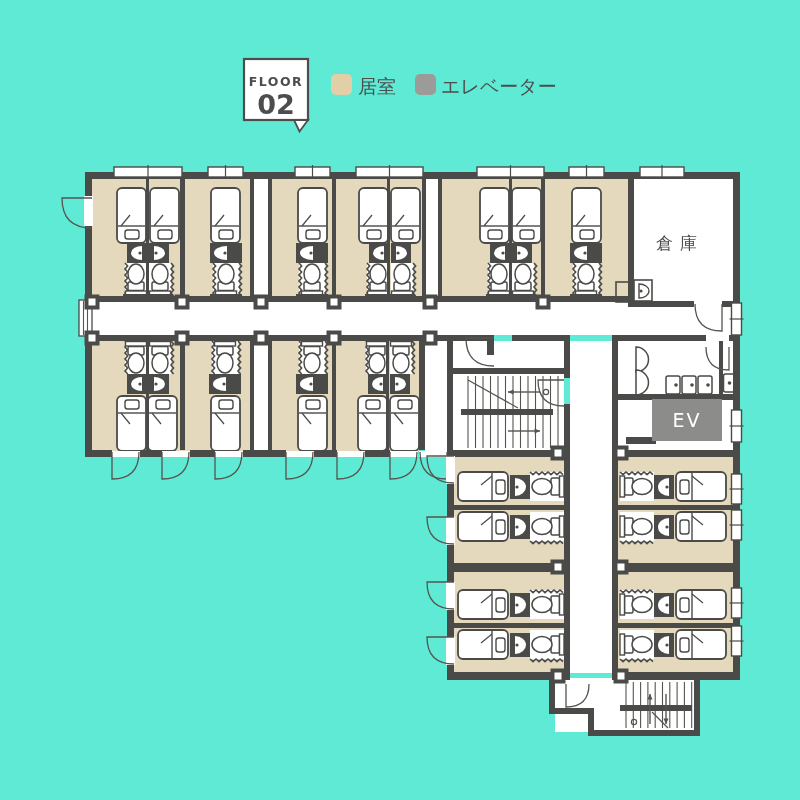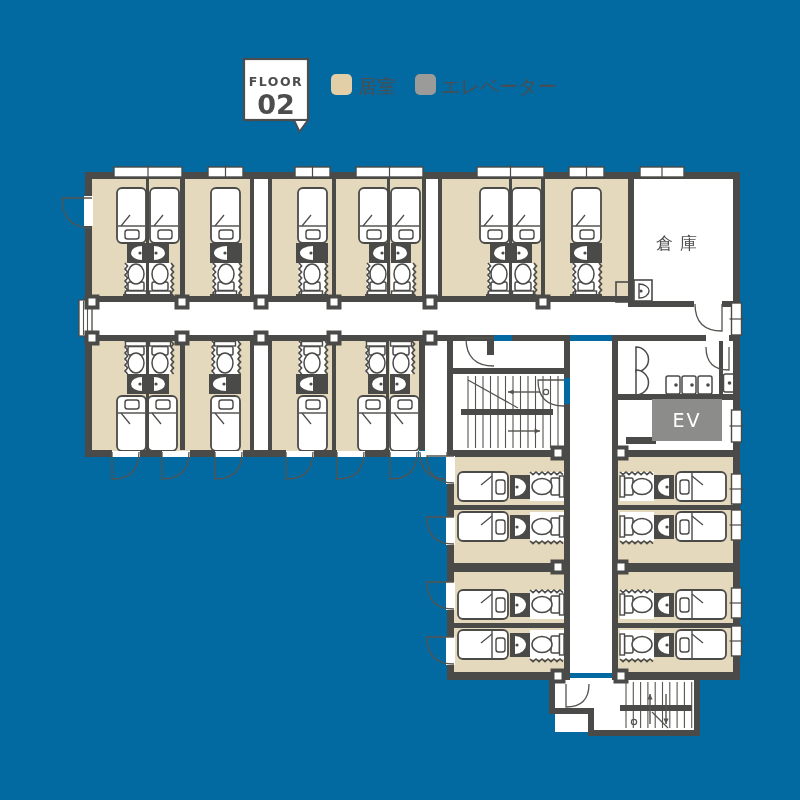--- a/index.html
+++ b/index.html
@@ -1,16 +1,16 @@
 <!DOCTYPE html>
 <html><head>
 <meta charset="utf-8">
 <style>
   html,body{margin:0;padding:0;background:#ffffff;}
-  .stage{position:relative;width:800px;height:800px;background:#0369a1;overflow:hidden;
+  .stage{position:relative;width:800px;height:800px;background:#5eead4;overflow:hidden;
          font-family:"DejaVu Sans",sans-serif;}
   svg text{font-family:"DejaVu Sans",sans-serif;}
   .badge-label{font-size:12.5px;font-weight:bold;letter-spacing:1.5px;}
   .badge-number{font-size:27px;font-weight:bold;}
   .legend-label{font-size:19px;}
   .room-label{font-size:17px;letter-spacing:7px;}
   .ev-label{font-size:19px;letter-spacing:2px;}
 </style>
 </head>
 <body>

